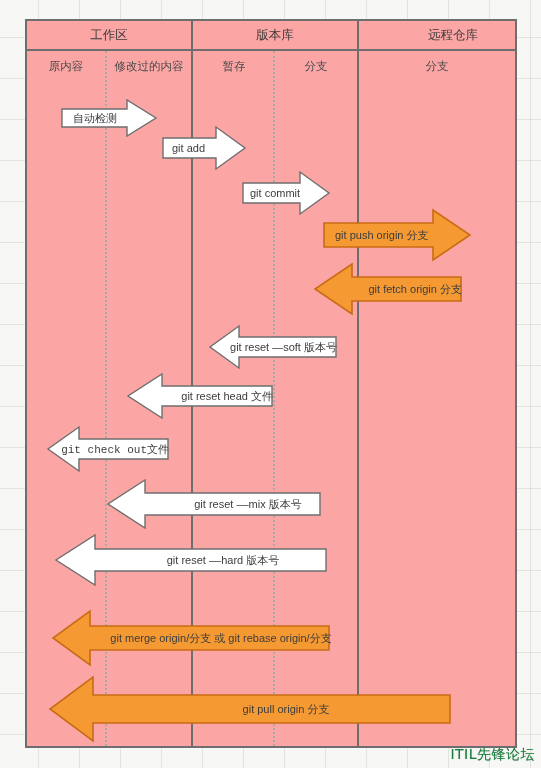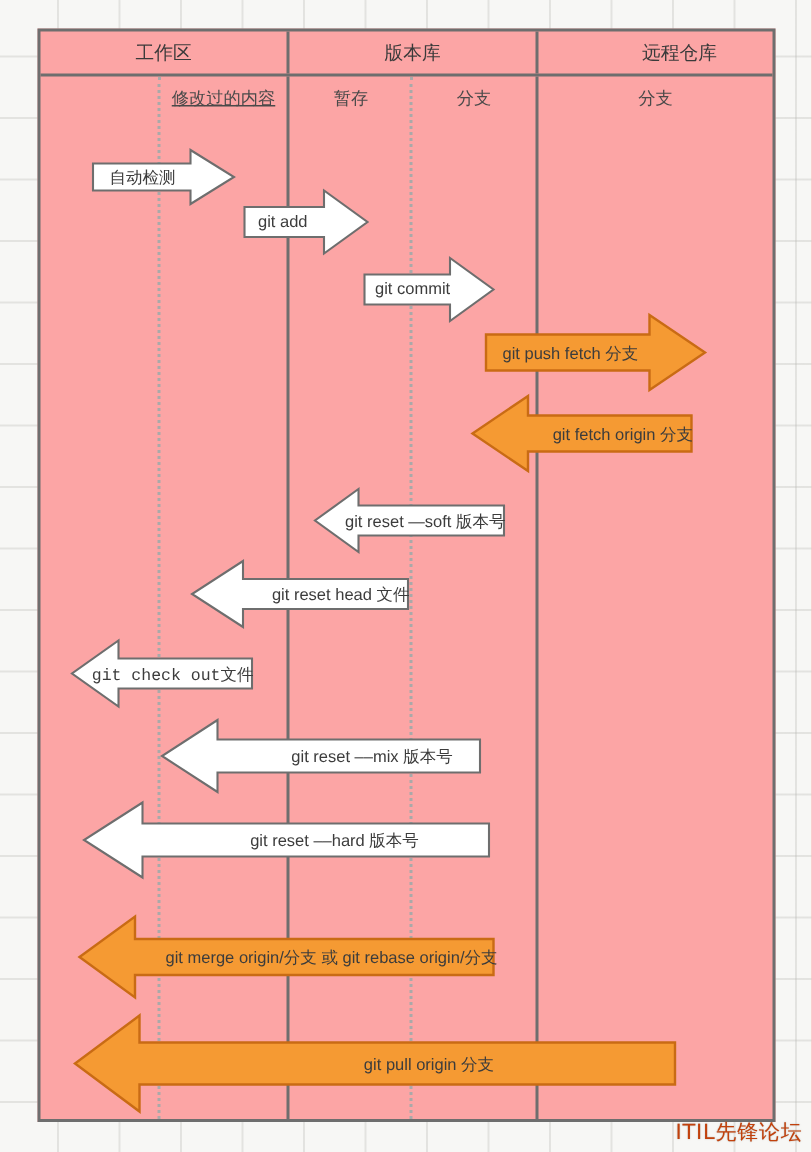--- a/index.html
+++ b/index.html
@@ -104,42 +104,43 @@
     color: #3c3c3c;
     white-space: nowrap;
     pointer-events: none;
   }
   .arrow.orange .arrow-label { color: #3c3c3c; }
   #watermark {
     position: absolute;
     right: 6px;
     bottom: 4px;
     font-size: 14px;
-    color: #c2410c;
+    color: #15803d;
     letter-spacing: 0.5px;
     text-shadow: 0 0 1px rgba(120,120,110,0.55);
     font-family: "DejaVu Sans", sans-serif;
   }
 </style>
 </head>
 <body>
 
 <div id="grid-bg"></div>
 
 <div id="diagram-frame">
 
   <div class="hdr-row">
     <div class="hdr-cell" style="left:0px;width:164px;">工作区</div>
     <div class="hdr-sep" style="left:164px;"></div>
     <div class="hdr-cell" style="left:166px;width:164px;">版本库</div>
     <div class="hdr-sep" style="left:330px;"></div>
     <div class="hdr-cell" style="left:348px;width:156px;">远程仓库</div>
   </div>
 
-  <div class="sub-cell" style="left:80px;width:84px;text-decoration:underline;">修改过的内容</div>
+  <div class="sub-cell" style="left:0px;width:78px;">原内容</div>
+  <div class="sub-cell" style="left:80px;width:84px;">修改过的内容</div>
   <div class="sub-cell" style="left:168px;width:78px;">暂存</div>
   <div class="sub-cell" style="left:248px;width:82px;">分支</div>
   <div class="sub-cell" style="left:332px;width:156px;">分支</div>
 
   <div class="lane-dotted" style="left:78px;"></div>
   <div class="lane-solid" style="left:164px;"></div>
   <div class="lane-dotted" style="left:246px;"></div>
   <div class="lane-solid" style="left:330px;"></div>
 
   <div class="arrow outline" style="left:34px;top:78px;width:96px;height:38px;">
@@ -160,21 +161,21 @@
     <svg width="84" height="44" viewBox="0 0 84 44" preserveAspectRatio="none">
       <polygon points="1,12 54,12 54,1 83,22 54,43 54,32 1,32" fill="#ffffff" stroke="#6e6e6e" stroke-width="1.4" stroke-linejoin="miter"></polygon>
     </svg>
     <div class="arrow-label" style="justify-content:flex-start;padding-left:10px;">git add</div>
   </div>
 
   <div class="arrow orange" style="left:296px;top:188px;width:148px;height:52px;">
     <svg width="148" height="52" viewBox="0 0 148 52" preserveAspectRatio="none">
       <polygon points="1,14 110,14 110,1 147,26 110,51 110,38 1,38" fill="#f59a33" stroke="#c96b14" stroke-width="1.6" stroke-linejoin="miter"></polygon>
     </svg>
-    <div class="arrow-label" style="justify-content:flex-start;padding-left:12px;">git push fetch 分支</div>
+    <div class="arrow-label" style="justify-content:flex-start;padding-left:12px;">git push origin 分支</div>
   </div>
 
   <div class="arrow orange" style="left:287px;top:242px;width:148px;height:52px;">
     <svg width="148" height="52" viewBox="0 0 148 52" preserveAspectRatio="none">
       <polygon points="147,14 38,14 38,1 1,26 38,51 38,38 147,38" fill="#f59a33" stroke="#c96b14" stroke-width="1.6" stroke-linejoin="miter"></polygon>
     </svg>
     <div class="arrow-label" style="justify-content:flex-end;padding-right:12px;">git fetch origin  分支</div>
   </div>
 
   <div class="arrow outline" style="left:182px;top:304px;width:128px;height:44px;">

